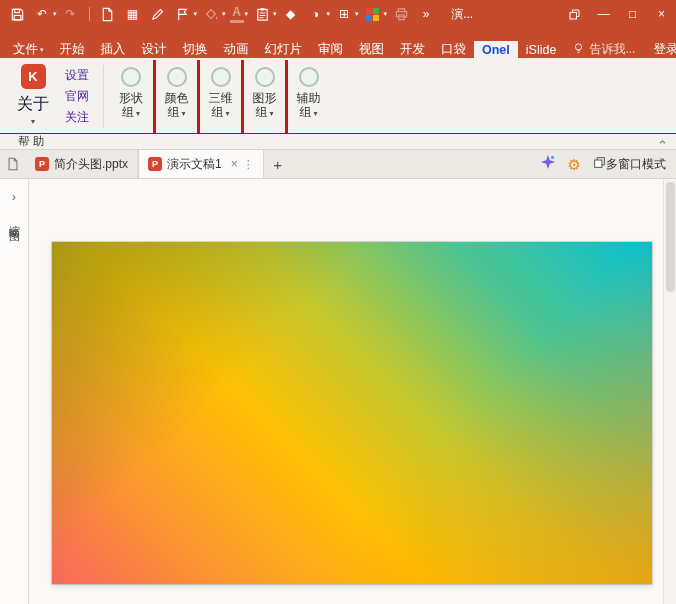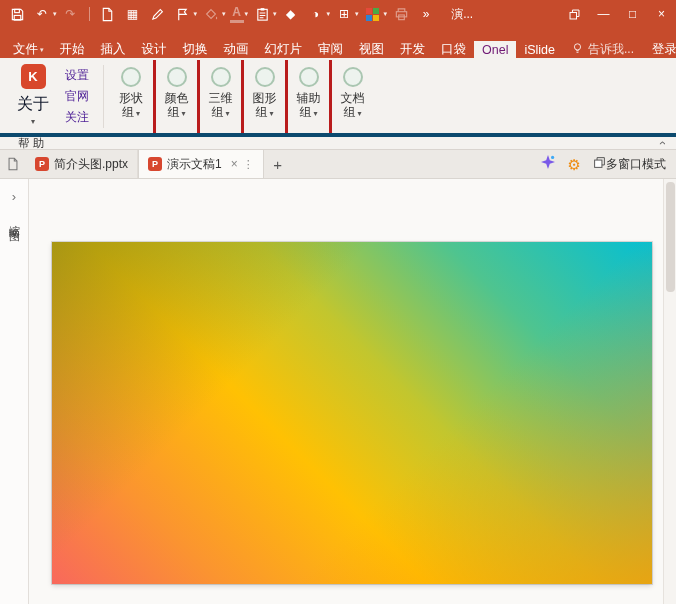--- a/index.html
+++ b/index.html
@@ -19,41 +19,41 @@
   .pal { display: grid; grid-template-columns: 6px 6px; grid-gap: 1px; }
   .pal i { width: 6px; height: 6px; display: block; }
   .doc-title { color: #fff; font-size: 12px; margin-left: 10px; white-space: nowrap; }
   .win-controls { margin-left: auto; display: flex; }
   .win-btn { width: 29px; height: 28px; display: flex; align-items: center; justify-content: center; color: #fff; font-size: 12px; }
 
   
   .menubar { height: 30px; background: #C64B2C; display: flex; align-items: flex-end; padding-left: 5px; flex: none; }
   .mtabs { display: flex; align-items: stretch; }
   .mtab { display: flex; align-items: center; gap: 2px; padding: 0 8px; color: #fff; font-size: 12.5px; white-space: nowrap; }
-  .mtab.active { background: #F4F2EF; color: #701a75; font-weight: normal; }
+  .mtab.active { background: #F4F2EF; color: #1d4ed8; font-weight: bold; }
   .tabcaret { font-size: 7px; opacity: .85; }
   .menu-right { margin-left: auto; display: flex; align-items: stretch; }
   .tellme { display: flex; align-items: center; gap: 4px; color: rgba(255,255,255,.8); font-size: 12px; padding: 0 8px; white-space: nowrap; }
   .login { display: flex; align-items: center; color: #fff; font-size: 12.5px; padding: 0 10px; white-space: nowrap; }
 
   
   .ribbon { height: 75px; background: #F4F2EF; display: flex; padding: 2px 0 0 10px; flex: none; position: relative; }
   .about-col { width: 46px; display: flex; flex-direction: column; align-items: center; flex: none; }
   .ki-logo { width: 25px; height: 25px; margin-top: 4px; border-radius: 5px; background: #D8472B; color: #fff; font-size: 13px; font-weight: bold; display: flex; align-items: center; justify-content: center; }
   .about-label { margin-top: 5px; font-size: 16px; color: #0f172a; }
   .about-caret { font-size: 8px; color: #555; margin-top: 2px; }
   .links-col { display: flex; flex-direction: column; justify-content: space-between; padding: 7px 9px; font-size: 12px; color: #4c1d95; flex: none; }
   .vsep { width: 1px; background: #DFDAD5; margin: 5px 5px; flex: none; }
   .groups { display: flex; align-items: stretch; }
   .group { width: 44px; display: flex; flex-direction: column; align-items: center; }
   .group + .group { border-left: 3px solid #b91c1c; }
   .gicon { width: 20px; height: 20px; border-radius: 50%; background: #EDF3EE; border: 2px solid #AAC6B1; margin-top: 7px; flex: none; }
   .glabel { margin-top: 4px; font-size: 12px; line-height: 14px; color: #333; text-align: center; width: 32px; }
   .gcaret { font-size: 8px; color: #555; }
-  .help-strip { height: 17px; background: #F4F2EF; border-top: 4px solid #0c4a6e; border-bottom: 1px solid #D9D4CF; display: flex; align-items: center; padding: 0 10px 0 18px; font-size: 11.5px; color: #3c3c3c; flex: none; }
+  .help-strip { height: 17px; background: #F4F2EF; border-top: 1px solid #0c4a6e; border-bottom: 1px solid #D9D4CF; display: flex; align-items: center; padding: 0 10px 0 18px; font-size: 11.5px; color: #3c3c3c; flex: none; }
   .collapse-btn { margin-left: auto; color: #666; font-size: 12px; transform: rotate(-90deg); margin-right: 2px; }
 
   
   .doc-tabbar { height: 29px; background: #ECE9E5; display: flex; align-items: stretch; border-bottom: 1px solid #D9D5D0; flex: none; }
   .file-list-btn { width: 26px; display: flex; align-items: center; justify-content: center; }
   .dtabs { display: flex; align-items: stretch; }
   .dtab { display: flex; align-items: center; gap: 5px; padding: 0 9px; font-size: 12px; color: #333; border-right: 1px solid #E0DCD7; white-space: nowrap; }
   .dtab.active { background: #FBFAF8; border-left: 1px solid #D9D5D0; border-right: 1px solid #D9D5D0; }
   .ppt-ico { width: 14px; height: 14px; background: #D7472F; border-radius: 3px; color: #fff; font-size: 9px; font-weight: bold; display: flex; align-items: center; justify-content: center; flex: none; }
   .tab-x { color: #888; font-size: 12px; margin-left: 4px; }
@@ -244,24 +244,20 @@
           <div class="gicon"></div>
           <div class="glabel"><span>三维组</span><span class="gcaret"> ▾</span></div>
         </div>
         <div class="group">
           <div class="gicon"></div>
           <div class="glabel"><span>图形组</span><span class="gcaret"> ▾</span></div>
         </div>
         <div class="group">
           <div class="gicon"></div>
           <div class="glabel"><span>辅助组</span><span class="gcaret"> ▾</span></div>
-        </div>
-        <div class="group">
-          <div class="gicon"></div>
-          <div class="glabel"><span>文档组</span><span class="gcaret"> ▾</span></div>
         </div>
       </div>
   </div>
 
   <div class="help-strip">
     <span>帮 助</span>
     <span class="collapse-btn">›</span>
   </div>
 
   <div class="doc-tabbar">

